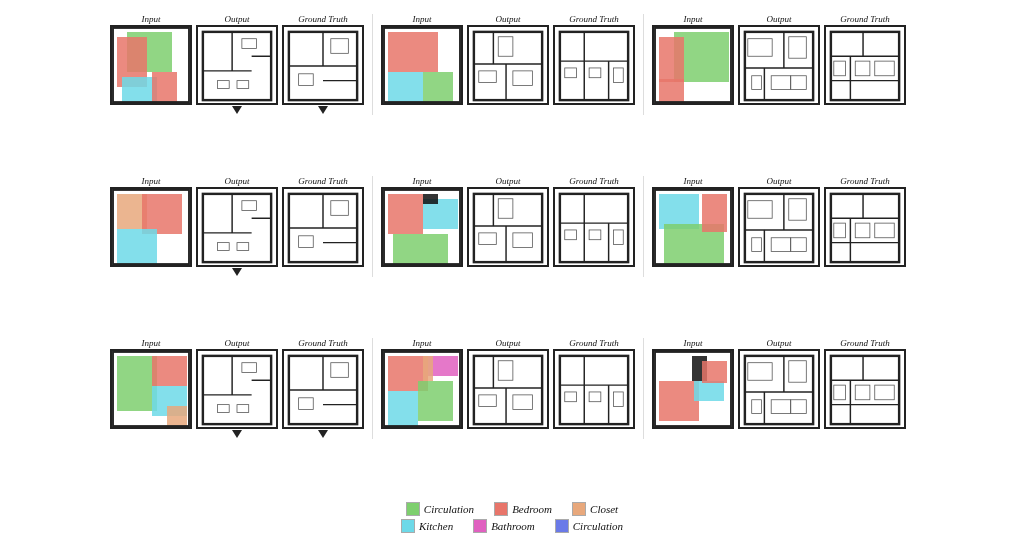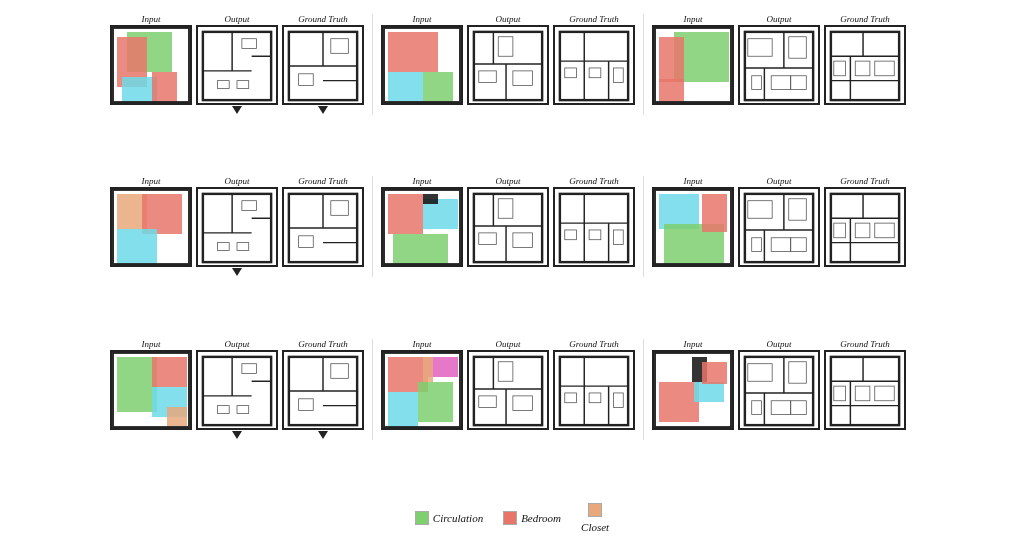--- a/index.html
+++ b/index.html
@@ -477,20 +477,34 @@
   <div style="margin-top:4px;display:flex;flex-direction:column;align-items:center;gap:3px;">
   <div style="display: flex; flex-direction: row; gap: 20px; align-items: center;">
         <div style="display: flex; flex-direction: row; align-items: center; gap: 4px;">
           <div style="width: 14px; height: 14px; background: rgb(126, 207, 110); border: 1px solid rgb(170, 170, 170);"></div>
           <span style="font-size: 11px; color: rgb(17, 17, 17); font-style: italic;">Circulation</span>
         </div>
         <div style="display: flex; flex-direction: row; align-items: center; gap: 4px;">
           <div style="width: 14px; height: 14px; background: rgb(232, 117, 106); border: 1px solid rgb(170, 170, 170);"></div>
           <span style="font-size: 11px; color: rgb(17, 17, 17); font-style: italic; font-family: Liberation Serif, serif;">Bedroom</span>
         </div>
-        <div style="display: flex; flex-direction: column; align-items: center; gap: 4px;">
+        <div style="display: flex; flex-direction: row; align-items: center; gap: 4px;">
           <div style="width: 14px; height: 14px; background: rgb(232, 168, 124); border: 1px solid rgb(170, 170, 170);"></div>
           <span style="font-size: 11px; color: rgb(17, 17, 17); font-style: italic;">Closet</span>
+        </div>
+      </div>
+      <div style="display: flex; flex-direction: row; gap: 20px; align-items: center;">
+        <div style="display: flex; flex-direction: row; align-items: center; gap: 4px;">
+          <div style="width: 14px; height: 14px; background: rgb(109, 217, 232); border: 1px solid rgb(170, 170, 170);"></div>
+          <span style="font-size: 11px; color: rgb(17, 17, 17); font-style: italic;">Kitchen</span>
+        </div>
+        <div style="display: flex; flex-direction: row; align-items: center; gap: 4px;">
+          <div style="width: 14px; height: 14px; background: rgb(224, 96, 192); border: 1px solid rgb(170, 170, 170);"></div>
+          <span style="font-size: 11px; color: rgb(17, 17, 17); font-style: italic;">Bathroom</span>
+        </div>
+        <div style="display: flex; flex-direction: row; align-items: center; gap: 4px;">
+          <div style="width: 14px; height: 14px; background: rgb(106, 122, 232); border: 1px solid rgb(170, 170, 170);"></div>
+          <span style="font-size: 11px; color: rgb(17, 17, 17); font-style: italic;">Circulation</span>
         </div>
       </div>
     </div>
 
 </div>
 
 </body></html>

